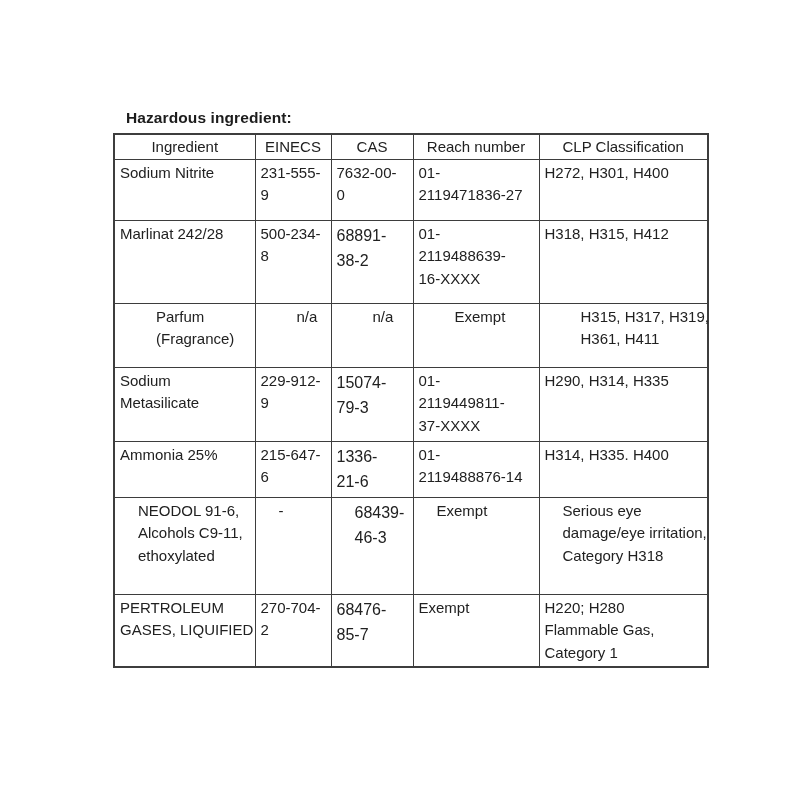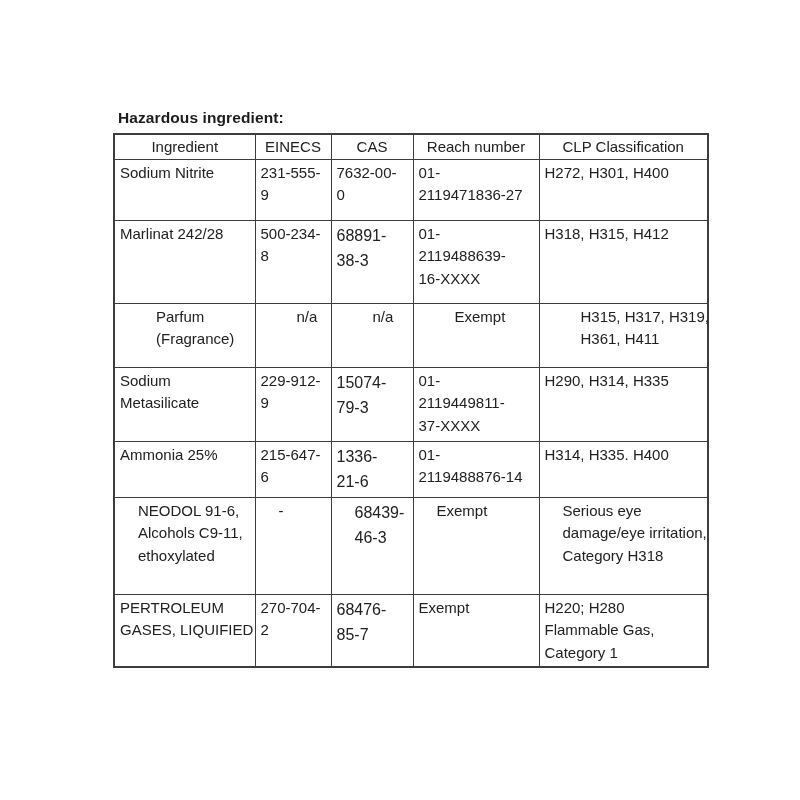--- a/index.html
+++ b/index.html
@@ -21,21 +21,21 @@
     left: 113px;
     top: 108px;
     width: 596px;
   }
   .doc-title {
     font-size: 15.5px;
     font-weight: bold;
     color: #1c1c1c;
     padding-left: 5px;
     line-height: 19px;
-    margin: 0 0 6px 0;
+    margin: 0 0 6px 8px;
     letter-spacing: 0.1px;
   }
   table.haz-table {
     border-collapse: collapse;
     table-layout: fixed;
     width: 594px;
     border: 2px solid #3d3d3d;
   }
   table.haz-table th,
   table.haz-table td {
@@ -127,21 +127,21 @@
           <tr>
             <td>
               <div class="line">Marlinat 242/28</div>
             </td>
             <td>
               <div class="line">500-234-</div>
               <div class="line">8</div>
             </td>
             <td class="cas-large">
               <div class="line">68891-</div>
-              <div class="line">38-3</div>
+              <div class="line">38-2</div>
             </td>
             <td>
               <div class="line">01-</div>
               <div class="line">2119488639-</div>
               <div class="line">16-XXXX</div>
             </td>
             <td>
               <div class="line">H318, H315, H412</div>
             </td>
           </tr>

